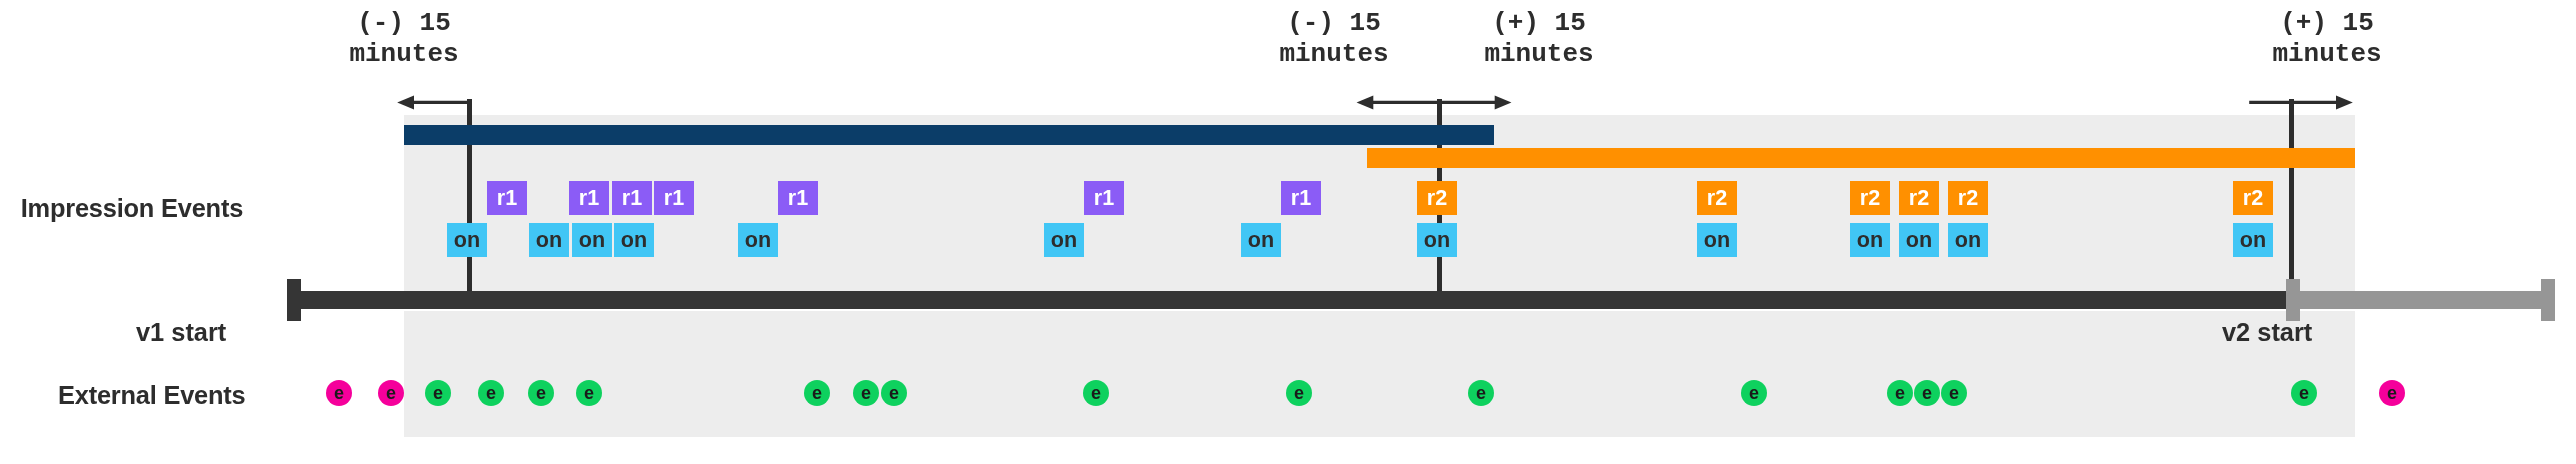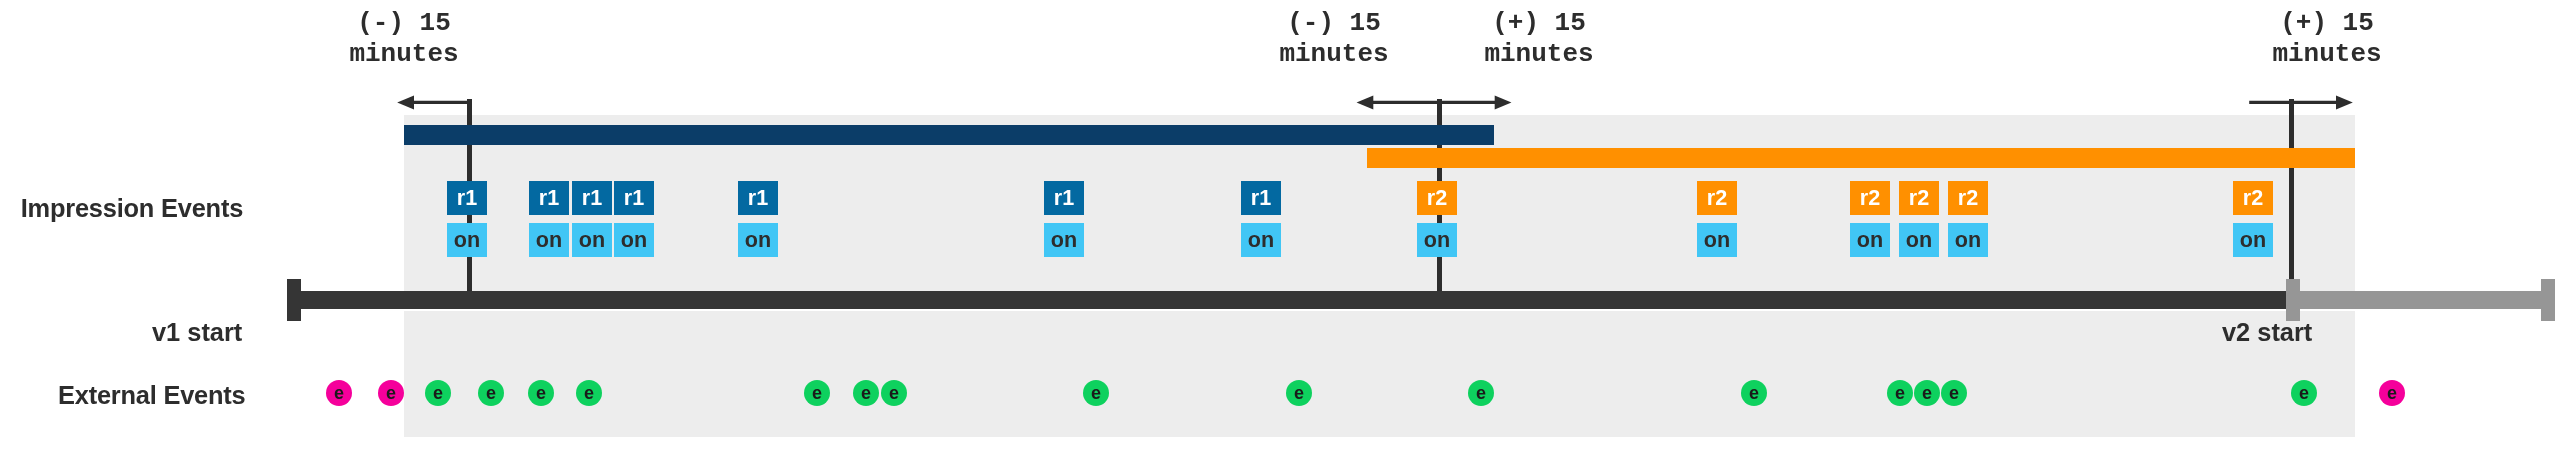--- a/index.html
+++ b/index.html
@@ -65,21 +65,21 @@
   
   .badge {
     position: absolute;
     width: 40px;
     height: 34px;
     font-size: 21.6px;
     font-weight: 700;
     line-height: 34px;
     text-align: center;
   }
-  .badge.r1 { background: #0369a1; color: #ffffff; }
+  .badge.r1 { background: #8b5cf6; color: #ffffff; margin-left: 40px; }
   .badge.r2 { background: #ff9000; color: #ffffff; }
   .badge.on { background: #41c6f5; color: #2d2d2d; }
 
   
   .edot {
     position: absolute;
     width: 26px;
     height: 26px;
     border-radius: 50%;
     font-size: 18px;
@@ -197,21 +197,21 @@
       <div class="badge r2" style="left: 2233px; top: 181px;">r2</div>
       <div class="badge on" style="left: 2233px; top: 223px;">on</div>
     </div>
 
   <div class="axis-cap  active" style="left:287px; top:279px;"></div>
   <div class="axis-line active" style="left:287px; top:291px; width:2004px;"></div>
   <div class="axis-cap  future" style="left:2286px; top:279px;"></div>
   <div class="axis-line future" style="left:2286px; top:291px; width:269px;"></div>
   <div class="axis-cap  future" style="left:2541px; top:279px;"></div>
 
-  <div class="axis-caption" style="left:152px; top:318px;">v1 start</div>
+  <div class="axis-caption" style="left:136px; top:318px;">v1 start</div>
   <div class="axis-caption" style="left:2222px; top:318px;">v2 start</div>
 
   <div id="external-layer">
       <div class="edot outside" style="left: 326px; top: 380px;">e</div>
       <div class="edot outside" style="left: 378px; top: 380px;">e</div>
       <div class="edot inside" style="left: 425px; top: 380px;">e</div>
       <div class="edot inside" style="left: 478px; top: 380px;">e</div>
       <div class="edot inside" style="left: 528px; top: 380px;">e</div>
       <div class="edot inside" style="left: 576px; top: 380px;">e</div>
       <div class="edot inside" style="left: 804px; top: 380px;">e</div>

